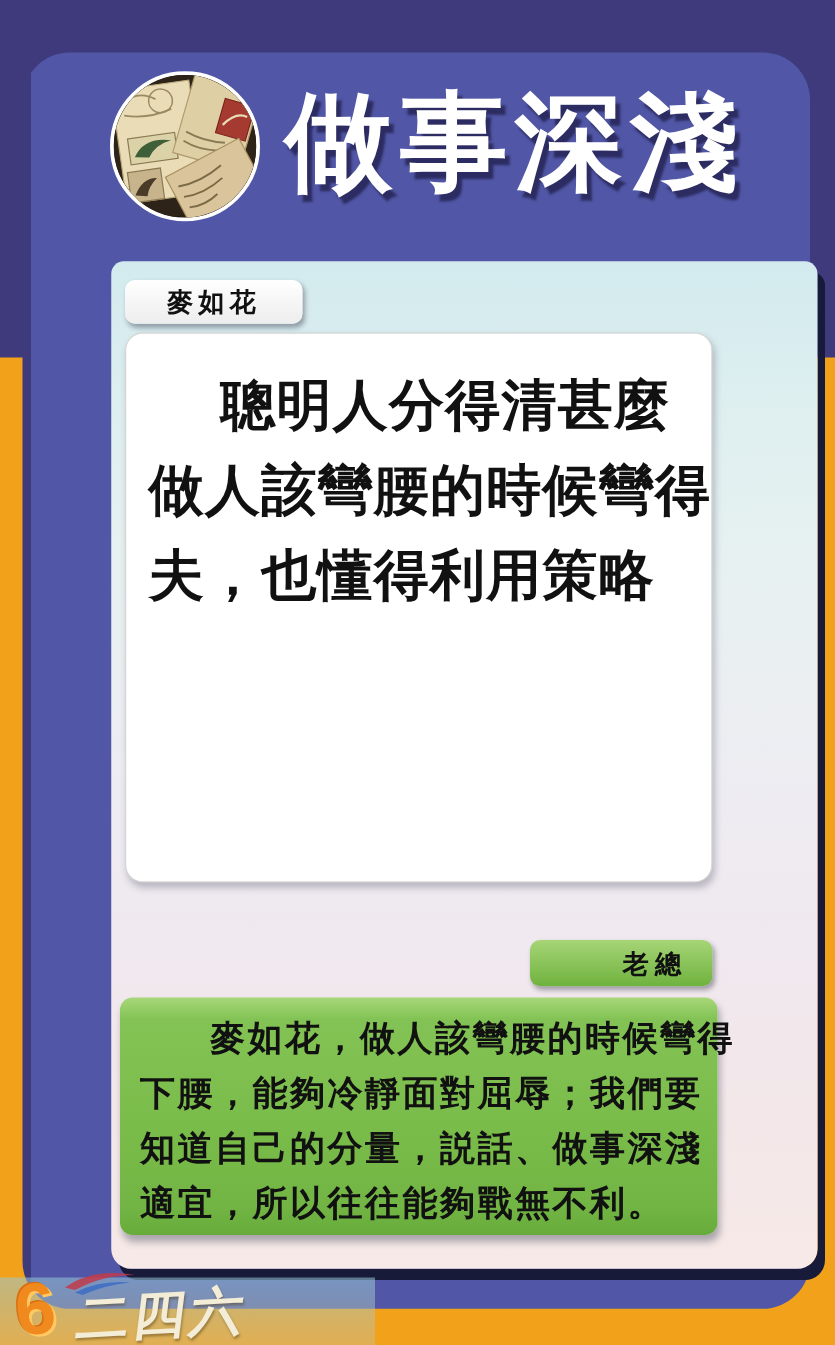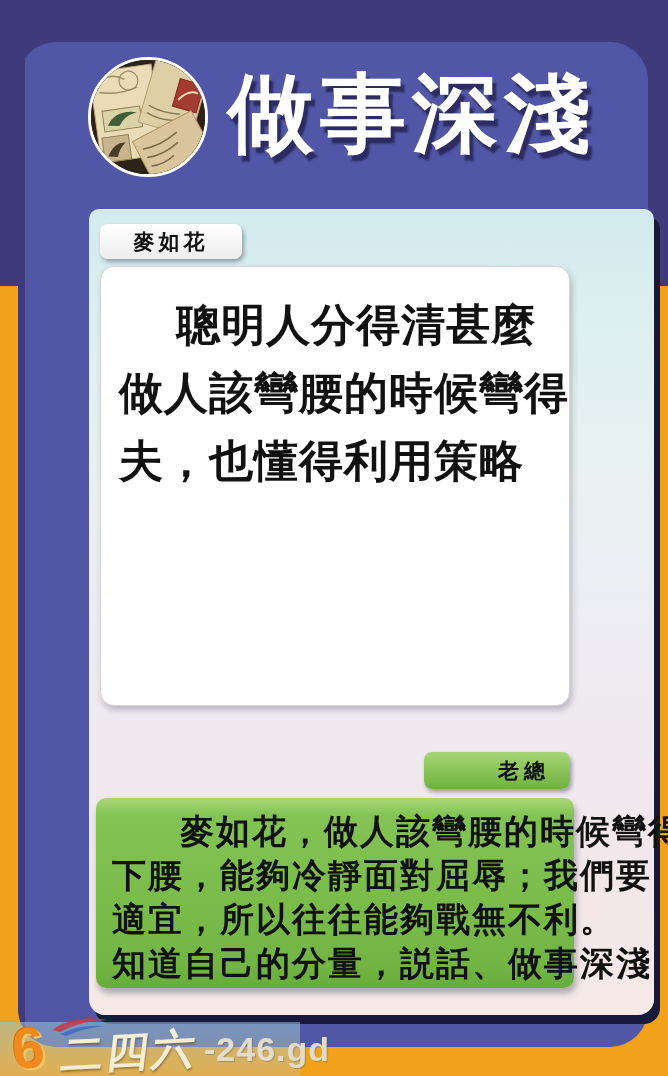--- a/index.html
+++ b/index.html
@@ -63,21 +63,21 @@
     color:var(--text_black,#111111);white-space:nowrap;
   }
   .wline:first-child{text-indent:1.3em;}
   .bubble-green{
     position:absolute;left:7px;top:589px;width:478px;height:190px;
     border-radius:10px;box-sizing:border-box;padding:11px 14px 0 16px;
     background:linear-gradient(180deg,#A8D77A 0%,#83C355 9%,#7ABC4A 55%,#72B544 88%,#67AB3B 100%);
     box-shadow:2px 5px 6px rgba(80,85,100,0.45);
   }
   .gline{
-    font-size:34px;font-weight:700;line-height:44px;letter-spacing:2px;
+    font-size:28px;font-weight:700;line-height:44px;letter-spacing:2px;
     color:var(--text_black,#111111);white-space:nowrap;
   }
   .gline:first-child{text-indent:2em;}
   .watermark{
     position:absolute;left:0;top:1022px;width:300px;height:54px;
     background:linear-gradient(180deg,rgba(150,200,215,0.55),rgba(205,190,150,0.45));
   }
   .wm-logo{
     position:absolute;left:12px;top:-8px;
     font-size:58px;font-weight:900;color:#F08A1E;
@@ -148,26 +148,25 @@
       <div class="wline">夫，也懂得利用策略</div>
     </div>
 
   <div class="tag tag-green">
     <span>老總</span>
   </div>
 
   <div class="bubble-green">
       <div class="gline">麥如花，做人該彎腰的時候彎得</div>
       <div class="gline">下腰，能夠冷靜面對屈辱；我們要</div>
+      <div class="gline">知道自己的分量，説話、做事深淺</div>
       <div class="gline">適宜，所以往往能夠戰無不利。</div>
-      <div class="gline">知道自己的分量，説話、做事深淺</div>
     </div>
 </div>
 
 <div class="watermark">
   <span class="wm-logo">6</span>
   <svg class="wm-swish" width="60" height="22" viewBox="0 0 60 22">
     <path d="M2 14 q22 -16 56 -10 q-26 0 -48 12 z" fill="#C23B4A" opacity="0.85"></path>
     <path d="M10 18 q20 -10 44 -8 q-20 2 -38 10 z" fill="#3C6CC4" opacity="0.85"></path>
   </svg>
   <span class="wm-name">二四六</span>
-  <span class="wm-domain">-246.gd</span>
 </div>
 
 </body></html>

